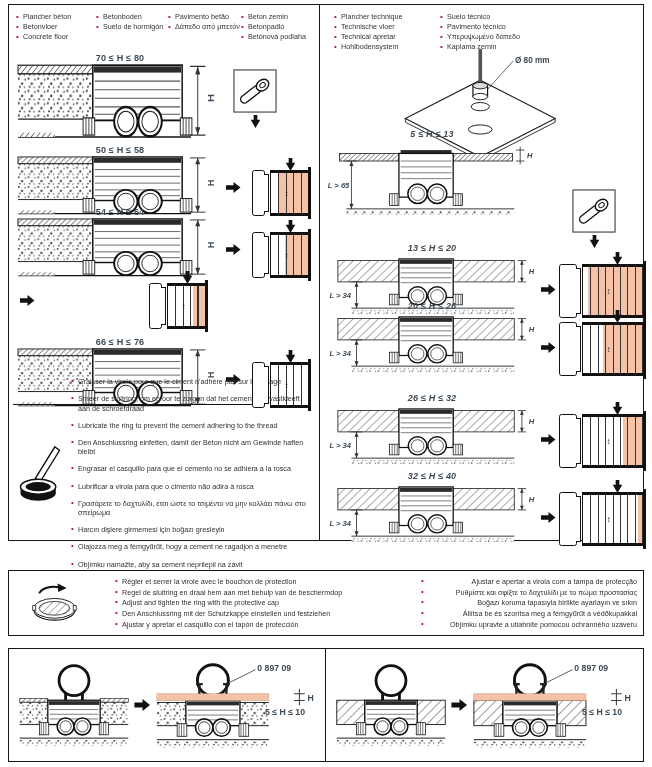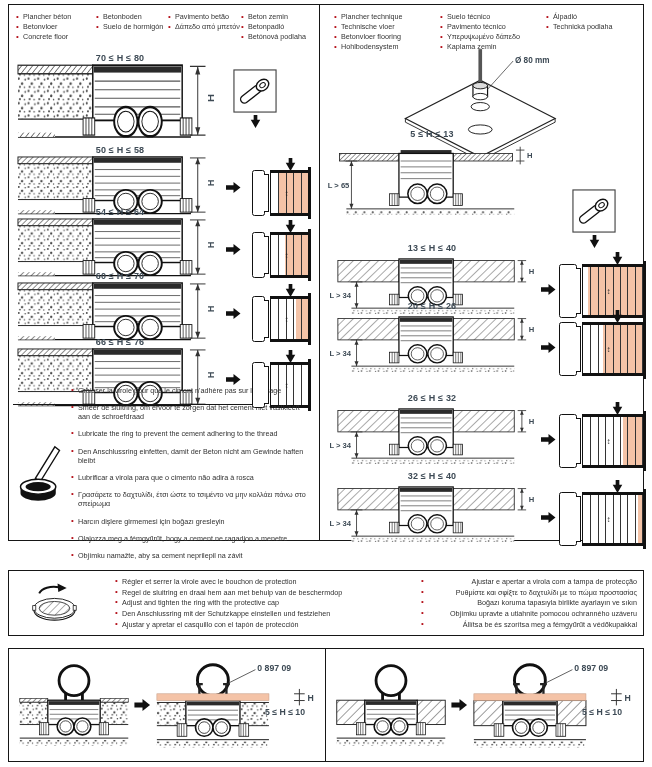--- a/index.html
+++ b/index.html
@@ -21,21 +21,21 @@
   .hdr-r{grid-template-columns:106px 106px auto; padding:7px 2px 0 14px;}
   .hitem{position:relative; padding-left:7px;}
   .hitem::before{content:"•"; position:absolute; left:0; top:-1px; color:var(--bullet); font-size:8px;}
 
   
   .lrow,.rrow{position:absolute; display:flex; align-items:flex-end;}
   .lrow{left:8px; width:300px;}
   .rrow{left:6px; width:318px;}
   .secwrap{display:flex; flex-direction:column; align-items:center;}
   .secwrap-l{width:206px;}
-  .secwrap-r{width:212px;}
+  .secwrap-r{width:212px;font-style:italic;}
   .seclabel{font-size:9px; font-weight:700; color:var(--label); margin-bottom:1px; letter-spacing:.2px;}
   .sec-l{width:206px; height:60px;}
   .sec-l.tall{height:76px;}
   .sec-r{width:212px; height:64px;}
   .sec-r.deep{height:84px;}
   .svglbl{font-size:9px; font-weight:700; fill:var(--label); font-family:"Liberation Sans","DejaVu Sans",sans-serif;}
 
   .rarr{width:15px; height:13px; fill:#111; flex:none;}
   .lrow .rarr,.rrow .rarr{margin:0 3px 22px 3px;}
   .rarr.big{width:17px; height:14px; margin:0 2px;}
@@ -306,27 +306,20 @@
                   <i class="stripes"></i>
                   <i class="endcap"></i>
                   <i class="midmark">↕</i>
                 </div>
             </div>
           </div>
         </div>
       </div>
 
       <div class="lrow" style="top:266px">
-        <div class="secwrap secwrap-l">
-          <div class="seclabel">60 ≤ H ≤ 70</div>
-          <svg class="sec-l" viewBox="0 0 212 62" preserveAspectRatio="none">
-            <use href="#g-secL"></use>
-            <text class="svglbl" transform="rotate(-90 200 31)" x="200" y="34">H</text>
-          </svg>
-        </div>
         <svg class="rarr" viewBox="0 0 15 13">
             <path d="M0 4.2h7.5V1l7 5.5-7 5.5V8.8H0z"></path>
           </svg>
         <div class="ringcell">
           <div class="ring ring-sm">
             <svg class="darr" viewBox="0 0 12 14">
                 <path d="M4 0h4v5h3.2L6 14 .8 5H4z"></path>
               </svg>
             <div class="ring-body">
                 <div class="flange">
@@ -382,46 +375,43 @@
           <polygon points="23,37 28,41 24,47 20,43" fill="#111"></polygon>
           <path d="M7,46 a19,8 0 0 0 38,0 v7 a19,8 0 0 1 -38,0 z" fill="#111"></path>
           <ellipse cx="26" cy="46" rx="19" ry="8" fill="#fff" stroke="#111" stroke-width="1.6"></ellipse>
           <ellipse cx="26" cy="46" rx="13.5" ry="5" fill="#111"></ellipse>
         </svg>
         <div class="notes">
           <div class="note">Graisser la virole pour que le ciment n'adhère pas sur le filetage</div>
           <div class="note">Smeer de sluitring, om ervoor te zorgen dat het cement niet vastkleeft aan de schroefdraad</div>
           <div class="note">Lubricate the ring to prevent the cement adhering to the thread</div>
           <div class="note">Den Anschlussring einfetten, damit der Beton nicht am Gewinde haften bleibt</div>
+          <div class="note">Engrasar el casquillo para que el cemento no se adhiera a la rosca</div>
           <div class="note">Lubrificar a virola para que o cimento não adira à rosca</div>
           <div class="note">Γρασάρετε το δαχτυλίδι, έτσι ώστε το τσιμέντο να μην κολλάει πάνω στο σπείρωμα</div>
           <div class="note">Harcın dişlere girmemesi için boğazı gresleyin</div>
           <div class="note">Olajozza meg a fémgyűrűt, hogy a cement ne ragadjon a menetre</div>
           <div class="note">Objímku namažte, aby sa cement neprilepil na závit</div>
         </div>
       </div>
     </div>
 
     <div class="tr">
       <div class="hdr hdr-r">
         <div>
           <div class="hitem">Plancher technique</div>
           <div class="hitem">Technische vloer</div>
-          <div class="hitem">Betonvloer flooring</div>
+          <div class="hitem">Technical apretar</div>
           <div class="hitem">Hohlbodensystem</div>
         </div>
         <div>
           <div class="hitem">Suelo técnico</div>
           <div class="hitem">Pavimento técnico</div>
           <div class="hitem">Υπερυψωμένο δάπεδο</div>
           <div class="hitem">Kaplama zemin</div>
-        </div>
-        <div>
-          <div class="hitem">Álpadló</div>
-          <div class="hitem">Technická podlaha</div>
         </div>
       </div>
 
       <div class="drillwrap">
         <svg class="drill-svg" viewBox="0 0 230 118">
           <polygon points="30,76 112,34 194,76 112,118" fill="#fff" stroke="#222" stroke-width="1.3"></polygon>
           <path d="M30,76 v4 l82,42 v-4 M194,76 v4 l-82,42" stroke="#222" stroke-width="1" fill="none"></path>
           <rect x="110" y="0" width="4" height="38" fill="#555"></rect>
           <path d="M104,40 h16 v12 h-16 z" fill="#fff" stroke="#111" stroke-width="1.3"></path>
           <ellipse cx="112" cy="40" rx="8" ry="3.5" fill="#ddd" stroke="#111" stroke-width="1"></ellipse>
@@ -453,21 +443,21 @@
             <ellipse cx="33" cy="23" rx="3.2" ry="2.3" fill="none" stroke="#111" stroke-width="1"></ellipse>
           </g>
         </svg>
         <svg class="darr" viewBox="0 0 12 14">
             <path d="M4 0h4v5h3.2L6 14 .8 5H4z"></path>
           </svg>
       </div>
 
       <div class="rrow" style="top:238px">
         <div class="secwrap secwrap-r">
-          <div class="seclabel">13 ≤ H ≤ 40</div>
+          <div class="seclabel">13 ≤ H ≤ 20</div>
           <svg class="sec-r" viewBox="0 0 250 78" preserveAspectRatio="none">
             <use href="#g-secR2"></use>
             <text class="svglbl" x="4" y="54">L &gt; 34</text>
             <text class="svglbl" x="239" y="25">H</text>
           </svg>
         </div>
         <svg class="rarr" viewBox="0 0 15 13">
             <path d="M0 4.2h7.5V1l7 5.5-7 5.5V8.8H0z"></path>
           </svg>
         <div class="ringcell">
@@ -602,22 +592,22 @@
       <div class="note">Régler et serrer la virole avec le bouchon de protection</div>
       <div class="note">Regel de sluitring en draai hem aan met behulp van de beschermdop</div>
       <div class="note">Adjust and tighten the ring with the protective cap</div>
       <div class="note">Den Anschlussring mit der Schutzkappe einstellen und festziehen</div>
       <div class="note">Ajustar y apretar el casquillo con el tapón de protección</div>
     </div>
     <div class="midnotes midnotes-r">
       <div class="note">Ajustar e apertar a virola com a tampa de protecção</div>
       <div class="note">Ρυθμίστε και σφίξτε το δαχτυλίδι με το πώμα προστασίας</div>
       <div class="note">Boğazı koruma tapasıyla birlikte ayarlayın ve sıkın</div>
+      <div class="note">Állítsa be és szorítsa meg a fémgyűrűt a védőkupakkal</div>
       <div class="note">Objímku upravte a utiahnite pomocou ochranného uzáveru</div>
-      <div class="note">Állítsa be és szorítsa meg a fémgyűrűt a védőkupakkal</div>
     </div>
   </div>
 
   <div class="bot">
 
     <div class="bhalf">
       <svg class="bsvg-a" viewBox="0 0 124 96">
         <rect x="4" y="45" width="30" height="24" fill="url(#pat-stipple)"></rect>
         <path d="M4,45 h30 M4,69 h30" stroke="#222" stroke-width="1" fill="none"></path>
         <rect x="4" y="41" width="30" height="4" fill="url(#pat-hatchD)" stroke="#222" stroke-width=".7"></rect>

